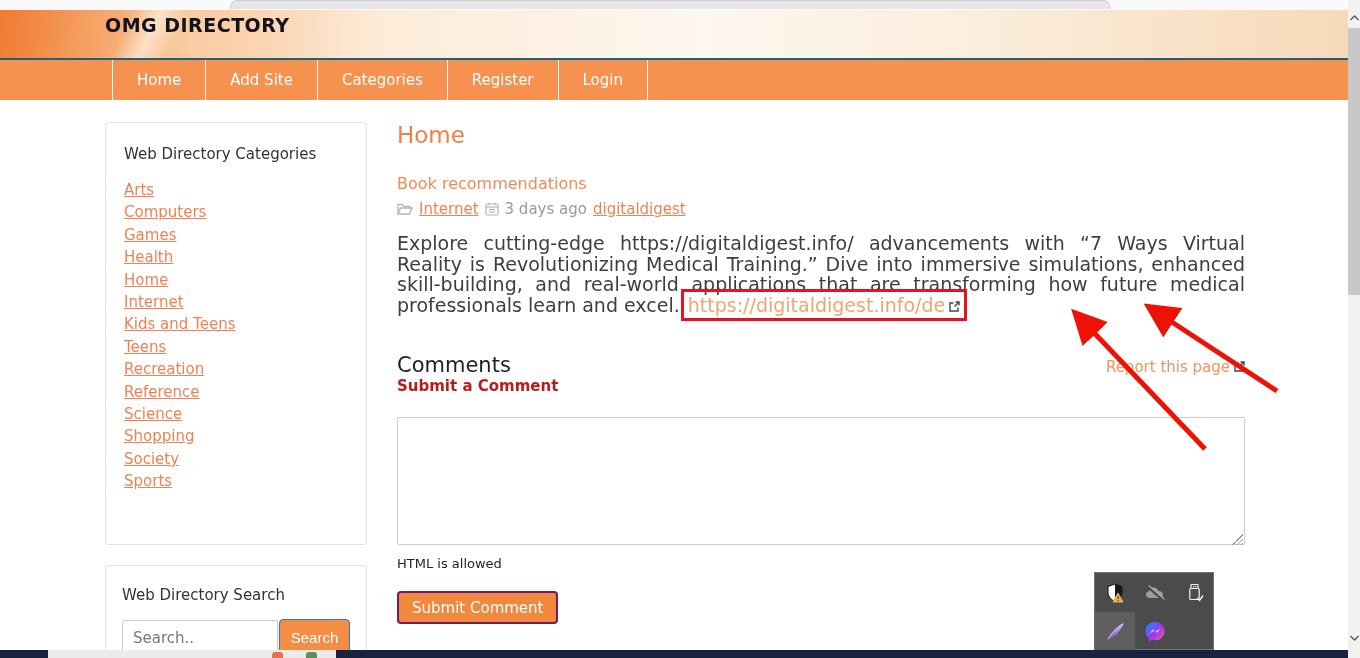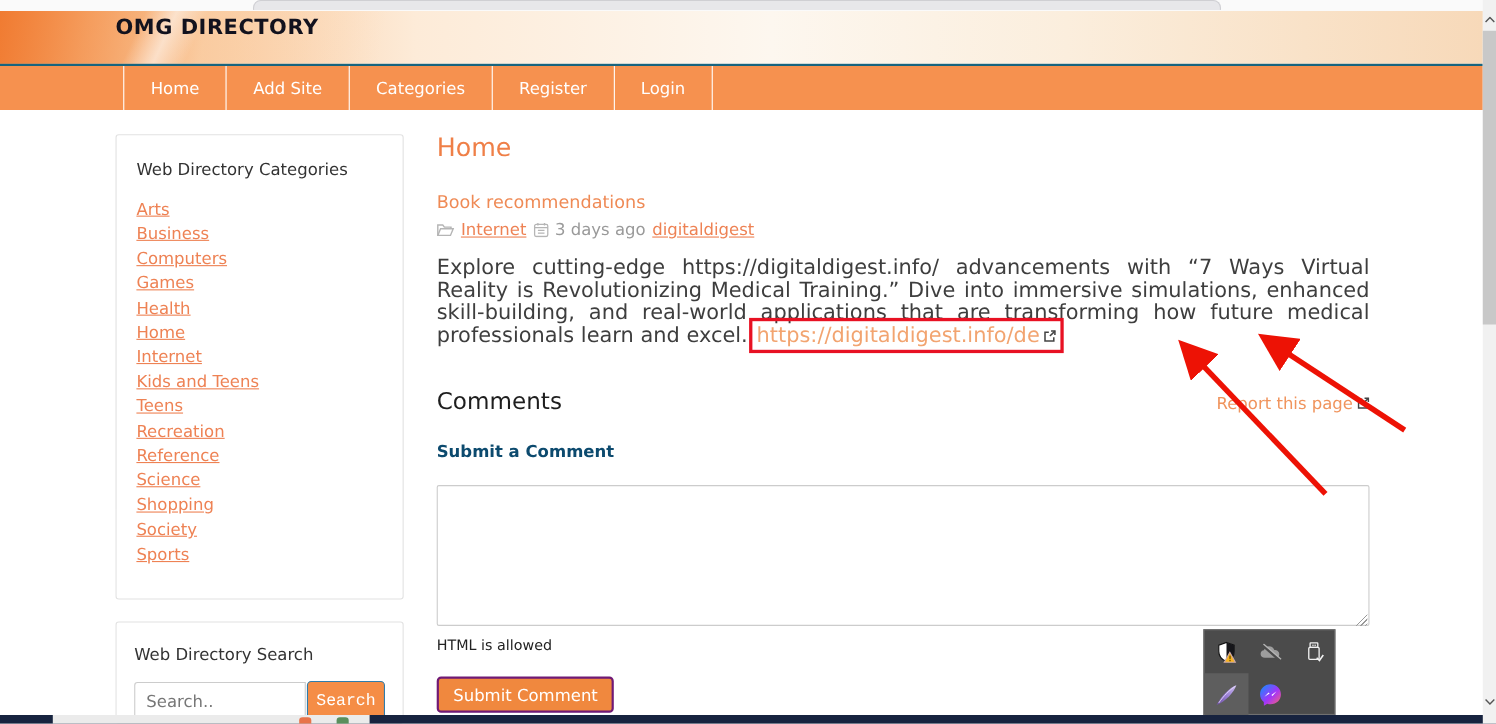--- a/index.html
+++ b/index.html
@@ -40,38 +40,38 @@
   .card-title { font-size:15px; color:#333; margin-bottom:16px; }
   .cat-list { list-style:none; }
   .cat-list li { line-height:22.4px; }
   .cat-list a { color:#ee8254; text-decoration:underline; font-size:15px; cursor:pointer; }
   .search-row { display:flex; margin-top:12px; }
   .search-input { width:156px; height:35px; border:1px solid #ccc; border-radius:3px 0 0 3px;
     padding:0 10px; font-size:15px; color:#555; font-family:inherit; }
   .search-input::placeholder { color:#777; }
   .search-btn { width:73px; height:37px; margin-left:1px; margin-top:-1px; background:#f58d46;
     color:#fff; font-size:15px; border:1px solid #2f7cab; border-radius:4px; cursor:pointer;
-    font-family:Liberation Mono, monospace; }
+    font-family:Liberation Sans, sans-serif; }
 
   
   .main { position:absolute; left:397px; top:122px; width:848px; }
   .page-heading { font-size:23px; color:#ef7f47; font-weight:400; margin-bottom:26px; }
   .post-title { font-size:16px; color:#ef8a55; margin-bottom:7px; }
   .meta { display:flex; align-items:center; gap:6px; font-size:15px; color:#9a9a9a; margin-bottom:15px; }
   .meta a { color:#ee8254; text-decoration:underline; cursor:pointer; }
   .meta .micon { display:inline-flex; color:#b5b5b5; }
   .post-body { font-size:19px; color:#3e3e3e; text-align:justify; line-height:20.5px; }
   .boxed-link { outline:3px solid #e81123; outline-offset:2px; padding:0 2px; white-space:nowrap; }
   .boxed-link a { color:#f2a470; text-decoration:none; cursor:pointer; }
   .ext-icon { display:inline-block; color:#444; margin-left:4px; }
 
   .comments-row { display:flex; justify-content:space-between; align-items:baseline; margin-top:38px; }
   .comments-heading { font-size:21px; color:#1e1e1e; font-weight:400; }
   .report-link { font-size:15px; color:#f0945d; text-decoration:none; cursor:pointer; }
-  .form-heading { font-size:15px; font-weight:bold; color:#0c4a6e; margin-top:24px; }
+  .form-heading { font-size:15px; font-weight:bold; color:#b91c1c; }
   .comment-box-wrap { position:relative; margin-top:22px; }
   .comment-box { width:848px; height:128px; border:1px solid #ccc; border-radius:2px; resize:none;
     font-family:inherit; font-size:14px; padding:8px; outline:none; }
   .grip { position:absolute; right:2px; bottom:4px; width:11px; height:11px;
     background:linear-gradient(135deg, transparent 0 50%, #999 50% 55%, transparent 55% 70%, #999 70% 75%, transparent 75% 90%, #999 90% 95%, transparent 95%); }
   .help-text { font-size:13px; color:#222; margin-top:7px; }
   .submit-btn { margin-top:20px; height:33px; padding:0 13px; background:#f0883e; color:#fff;
     font-size:15px; border:2px solid #701a75; border-radius:4px; cursor:pointer; font-family:inherit; }
 
   
@@ -117,21 +117,20 @@
     <div class="nav-item">Add Site</div>
     <div class="nav-item">Categories</div>
     <div class="nav-item">Register</div>
     <div class="nav-item">Login</div>
   </div>
 
   <div class="card card-cats">
     <div class="card-title">Web Directory Categories</div>
     <ul class="cat-list">
       <li><a>Arts</a></li>
-      <li><a>Business</a></li>
       <li><a>Computers</a></li>
       <li><a>Games</a></li>
       <li><a>Health</a></li>
       <li><a>Home</a></li>
       <li><a>Internet</a></li>
       <li><a>Kids and Teens</a></li>
       <li><a>Teens</a></li>
       <li><a>Recreation</a></li>
       <li><a>Reference</a></li>
       <li><a>Science</a></li>

